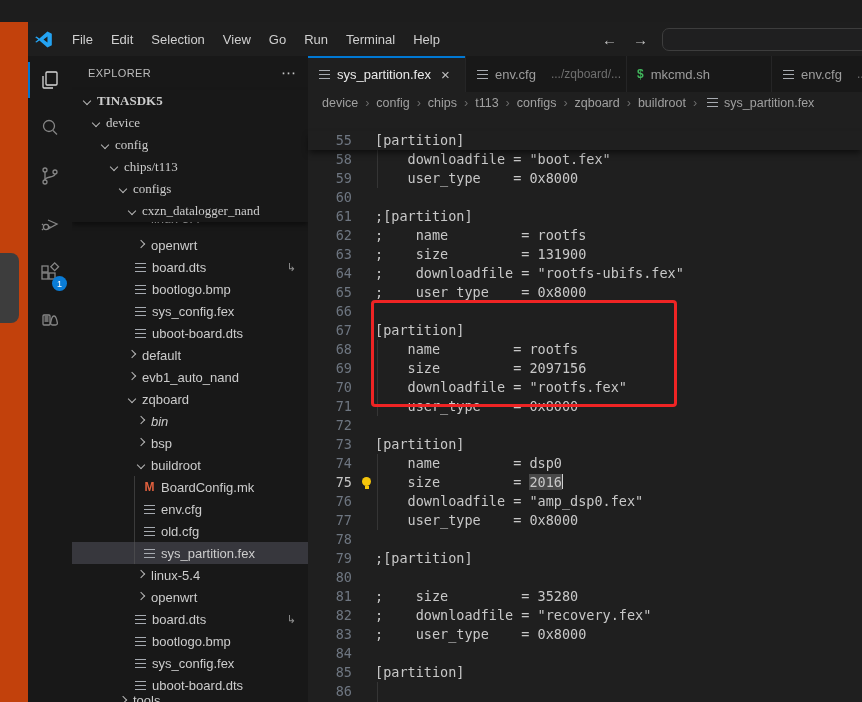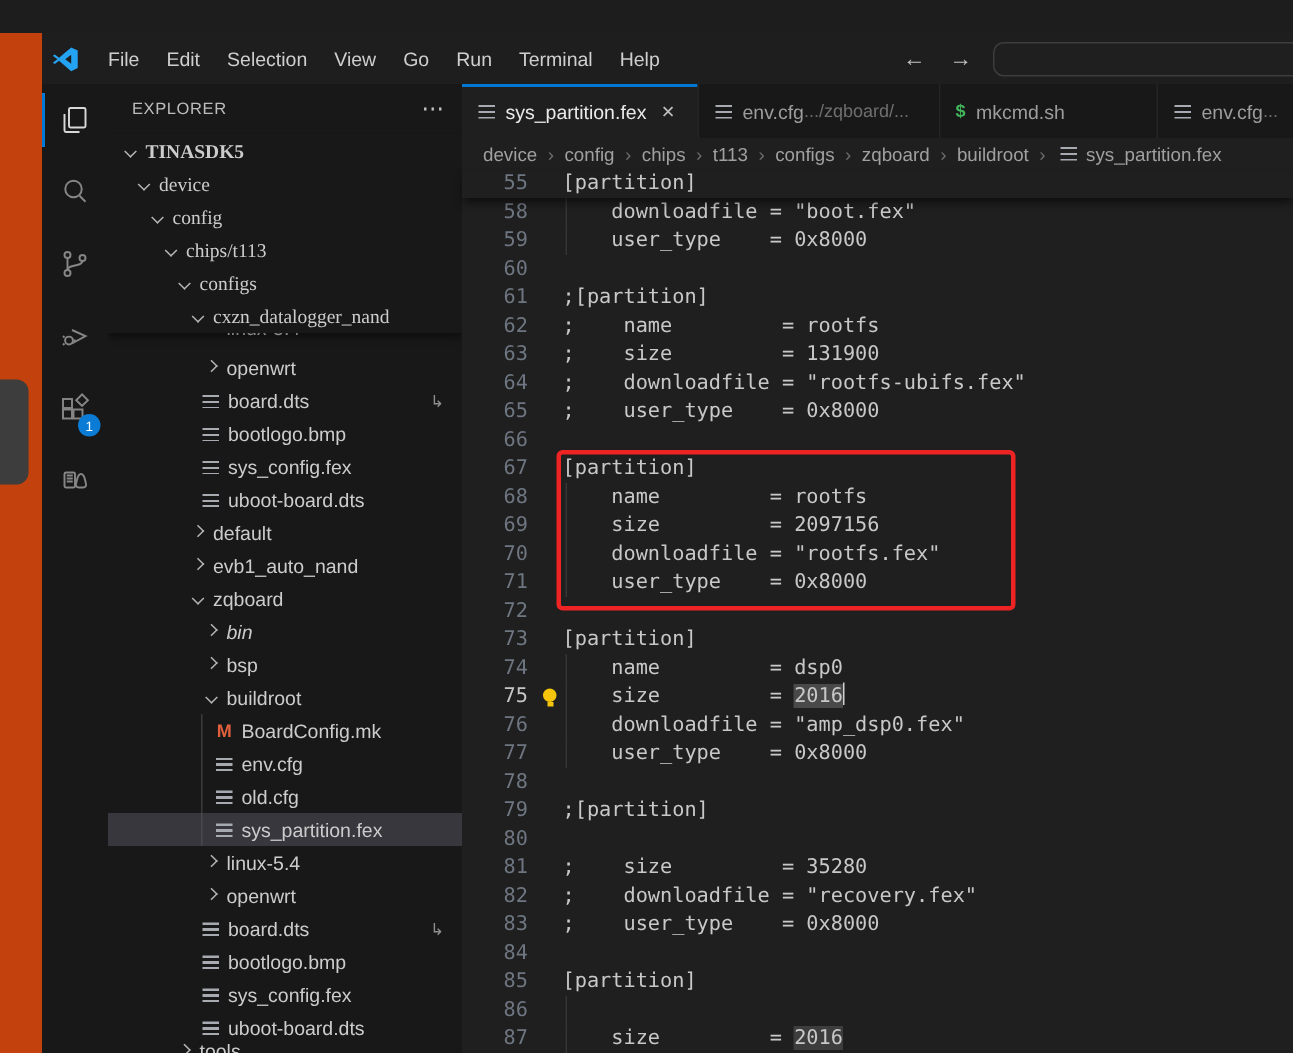--- a/index.html
+++ b/index.html
@@ -57,38 +57,38 @@
   .tguide { position:absolute; top:0; bottom:0; width:1px; background:#5a5a5a; opacity:.55; }
 
   
   .editor { position:absolute; left:308px; top:56px; right:0; bottom:0; background:#1f1f1f; }
   .tabs { position:absolute; left:0; top:0; right:0; height:36px; background:#181818; display:flex; }
   .tab { position:relative; height:36px; display:flex; align-items:center; padding:0 10px;
          border-right:1px solid #252526; font-size:13px; color:#9d9d9d; background:#181818; }
   .tab.active { background:#1f1f1f; color:#eaeaea; }
   .tab.active::before { content:""; position:absolute; left:0; right:0; top:0; height:2px; background:#0078d4; }
   .tab .fi { margin-right:6px; }
-  .tab-desc { color:#6f6f6f; font-size:12px; margin-left:0; }
+  .tab-desc { color:#6f6f6f; font-size:12px; margin-left:15px; }
   .tab-close { margin-left:10px; color:#c0c0c0; font-size:15px; }
   .shell-ic { color:#41b65c; font-weight:bold; font-size:12px; margin-right:7px; }
 
   .breadcrumb { position:absolute; left:0; top:36px; right:0; height:21px; background:#1f1f1f;
                 display:flex; align-items:center; padding-left:14px; font-size:12.5px; color:#a0a0a0; }
   .bc-sep { margin:0 7px; color:#6e6e6e; }
   .bc-file { display:flex; align-items:center; }
   .bc-file .fi { margin:0 5px 0 2px; }
 
   
   .code { position:absolute; left:0; top:57px; right:0; bottom:0; background:#1f1f1f;
           font-family:"DejaVu Sans Mono", monospace; font-size:13.5px; }
   .crow { position:relative; height:19px; line-height:19px; white-space:pre; color:#c8c8c8; }
   .crow .ln { position:absolute; left:0; top:0; width:44px; text-align:right; color:#6e7681; }
   .crow .ln.cur { color:#c6c6c6; }
   .crow .ct { position:absolute; left:67px; top:0; }
-  .sticky-row { box-shadow:0 4px 6px -1px rgba(0,0,0,.55); position:relative; z-index:2; background:#1f1f1f; }
+  .sticky-row { box-shadow:0 4px 6px -1px rgba(0,0,0,.55); position:relative; z-index:2; background:#1f1f1f;margin-top:18px; }
   .cguide { position:absolute; left:69px; top:0; bottom:0; width:1px; background:#353535; }
   .hl-word { background:rgba(90,90,90,.72); }
   .hl-word.dim { background:rgba(85,85,85,.55); }
   .cursor-bar { display:inline-block; width:1.5px; height:15px; background:#cfcfcf; vertical-align:-2px; }
   .bulb { position:absolute; left:53px; top:4px; width:11px; height:11px; }
   .bulb::before { content:""; position:absolute; left:1px; top:0; width:9px; height:9px; border-radius:50%; background:#f5c50b; }
   .bulb::after { content:""; position:absolute; left:3.5px; bottom:-1px; width:4px; height:3px; background:#f5c50b; }
 
   
   .red-box { position:absolute; left:371px; top:300px; width:306px; height:107px;

